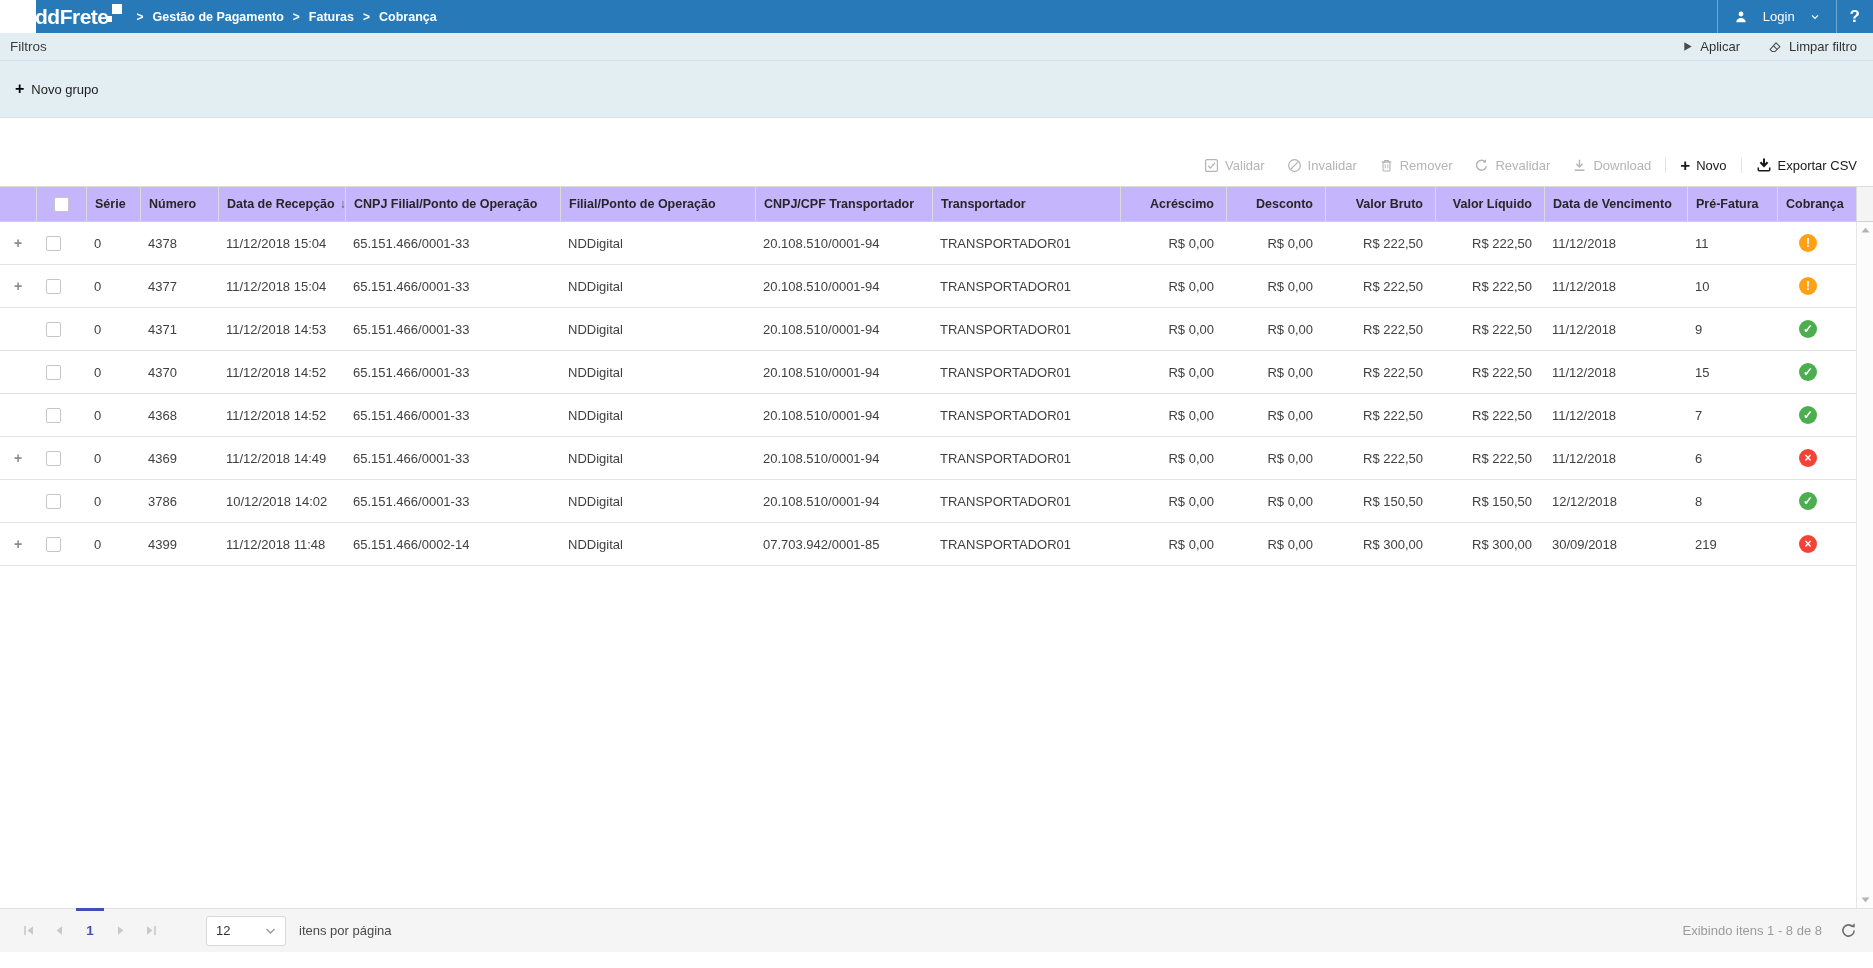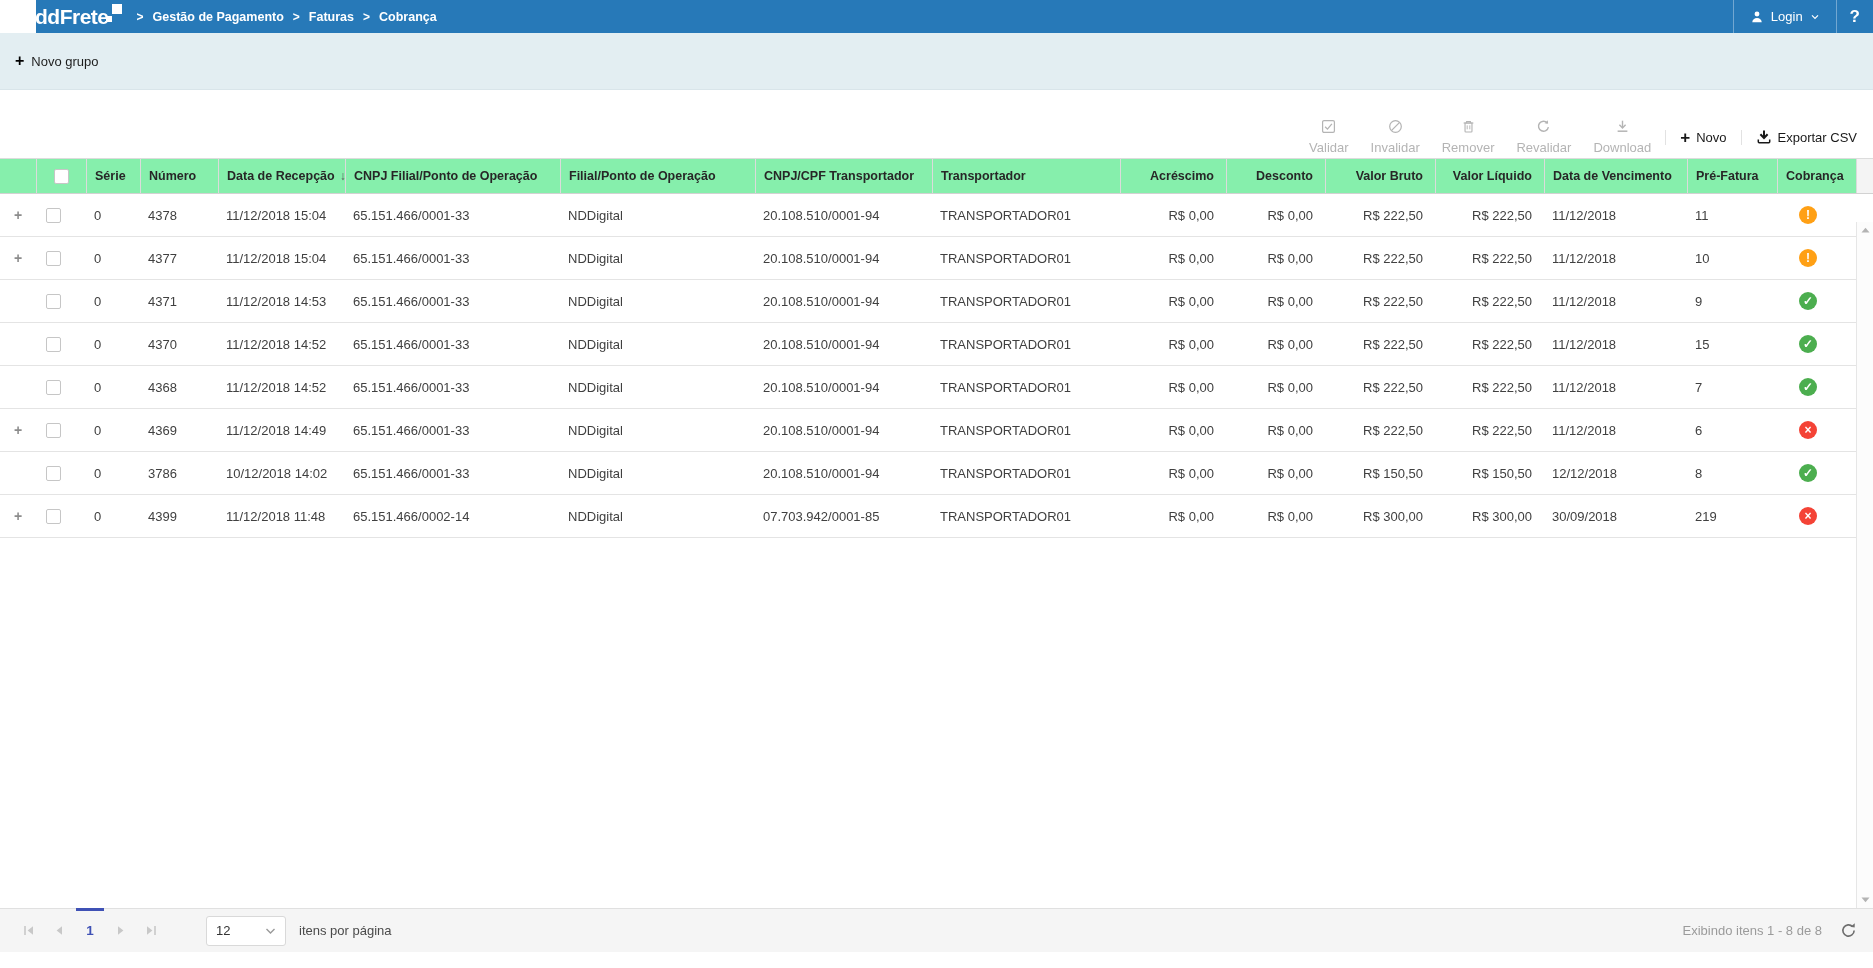--- a/index.html
+++ b/index.html
@@ -14,43 +14,43 @@
   .logo { display:flex; align-items:flex-start; margin-left:-3px; cursor:default; }
   .logo-text { font-size:21px; font-weight:700; line-height:31px; letter-spacing:-0.5px; }
   .logo-mark { position:relative; width:13px; height:24px; margin-left:1px; }
   .logo-mark .sq-big { position:absolute; top:3px; left:2px; width:10px; height:10px; background:#fff; }
   .logo-mark .sq-small { position:absolute; top:15px; left:-4px; width:6px; height:6px; background:#fff; }
   .breadcrumb { display:flex; align-items:center; margin-left:14px; gap:9px; }
   .bc-sep { font-weight:700; font-size:12px; }
   .bc-item { font-weight:700; font-size:12.5px; }
   .topbar-right { margin-left:auto; display:flex; align-items:center; height:100%; }
   .top-divider { width:1px; height:100%; background:rgba(255,255,255,0.35); }
-  .login-btn { display:flex; align-items:center; gap:7px; padding:0 16px; height:100%; font-size:13px; }
+  .login-btn { display:flex; align-items:center; gap:15px; padding:0 16px; height:100%; font-size:13px; }
   .help-btn { padding:0 13px; height:100%; display:flex; align-items:center; font-size:17px; font-weight:700; }
 
   
   .filters { background:#e3eef2; border-bottom:1px solid #d9e5ea; }
   .filters-head { height:28px; display:flex; align-items:center; padding:0 10px; border-bottom:1px solid #d4e2e8; }
   .filters-title { font-size:13.5px; color:#3d3d3d; }
   .filters-actions { margin-left:auto; display:flex; align-items:center; gap:28px; padding-right:6px; }
   .f-action { display:flex; align-items:center; gap:7px; font-size:13px; color:#333; cursor:default; }
   .filters-body { height:56px; display:flex; align-items:center; padding:0 15px; }
   .new-group { display:flex; align-items:center; gap:7px; font-size:13px; color:#1d1d1d; }
   .new-group .plus { font-size:16px; font-weight:700; color:#000; line-height:1; }
 
   
   .grid-toolbar { height:68px; display:flex; justify-content:flex-end; align-items:center; padding:26px 5px 0 0; }
   .tb-btn { display:flex; align-items:center; gap:6px; font-size:13px; padding:0 11px; white-space:nowrap; }
-  .tb-btn.disabled { color:#b4b4b4;flex-direction:column; }
+  .tb-btn.disabled { color:#b4b4b4; }
   .tb-btn.enabled { color:#191919; }
   .tb-btn .plus { font-size:17px; font-weight:700; line-height:1; }
   .tb-sep { width:1px; height:15px; background:#e2e2e2; margin:0 3px; }
 
   
-  .thead { display:flex; height:36px; background:#86efac; border-top:1px solid #dcdcdc; border-bottom:1px solid #d2d2d2; }
+  .thead { display:flex; height:36px; background:#c4b5fd; border-top:1px solid #dcdcdc; border-bottom:1px solid #d2d2d2; }
   .th { flex:none; display:flex; align-items:center; padding:0 8px; font-size:12.5px; font-weight:700; color:#272727; border-left:1px solid #dbdbdb; white-space:nowrap; overflow:hidden; }
   .th:first-child { border-left:none; }
   .th.right { justify-content:flex-end; padding-right:12px; }
   .sort-arrow { margin-left:5px; font-weight:400; color:#555; font-size:12px; }
   .th-filler { flex:none; width:17px; background:#f4f4f4; border-left:1px solid #dbdbdb; }
 
   .tr { display:flex; height:43px; align-items:center; border-bottom:1px solid #e4e4e4; background:#fff; width:1856px; }
   .td { flex:none; display:flex; align-items:center; padding:0 8px; font-size:13px; color:#404040; white-space:nowrap; overflow:hidden; }
   .td.right { justify-content:flex-end; padding-right:12px; }
 
@@ -115,20 +115,42 @@
             <path d="M2 3.4 L5 6.4 L8 3.4" stroke="#fff" stroke-width="1.2" fill="none"></path>
           </svg>
       </span>
     </div>
     <div class="top-divider"></div>
     <div class="help-btn">?</div>
   </div>
 </div>
 
 <div class="filters">
+  <div class="filters-head">
+    <span class="filters-title">Filtros</span>
+    <div class="filters-actions">
+      <div class="f-action">
+        <span>
+          <svg width="11" height="11" viewBox="0 0 12 12">
+              <path d="M2.5 1.3 L10.6 6 L2.5 10.7 Z" fill="#4a4a4a"></path>
+            </svg>
+        </span>
+        <span>Aplicar</span>
+      </div>
+      <div class="f-action">
+        <span>
+          <svg width="14" height="14" viewBox="0 0 16 16">
+              <path d="M9.2 3.2 L13.6 7.6 L8 13.2 H4.8 L2.4 10.8 Z" fill="none" stroke="#4a4a4a" stroke-width="1.2"></path>
+              <path d="M6.1 6.5 l4.3 4.3" stroke="#4a4a4a" stroke-width="1.2"></path>
+            </svg>
+        </span>
+        <span>Limpar filtro</span>
+      </div>
+    </div>
+  </div>
   <div class="filters-body">
     <div class="new-group">
       <span class="plus">+</span>
       <span>Novo grupo</span>
     </div>
   </div>
 </div>
 
 <div class="grid-toolbar">
   <div class="tb-btn disabled">

